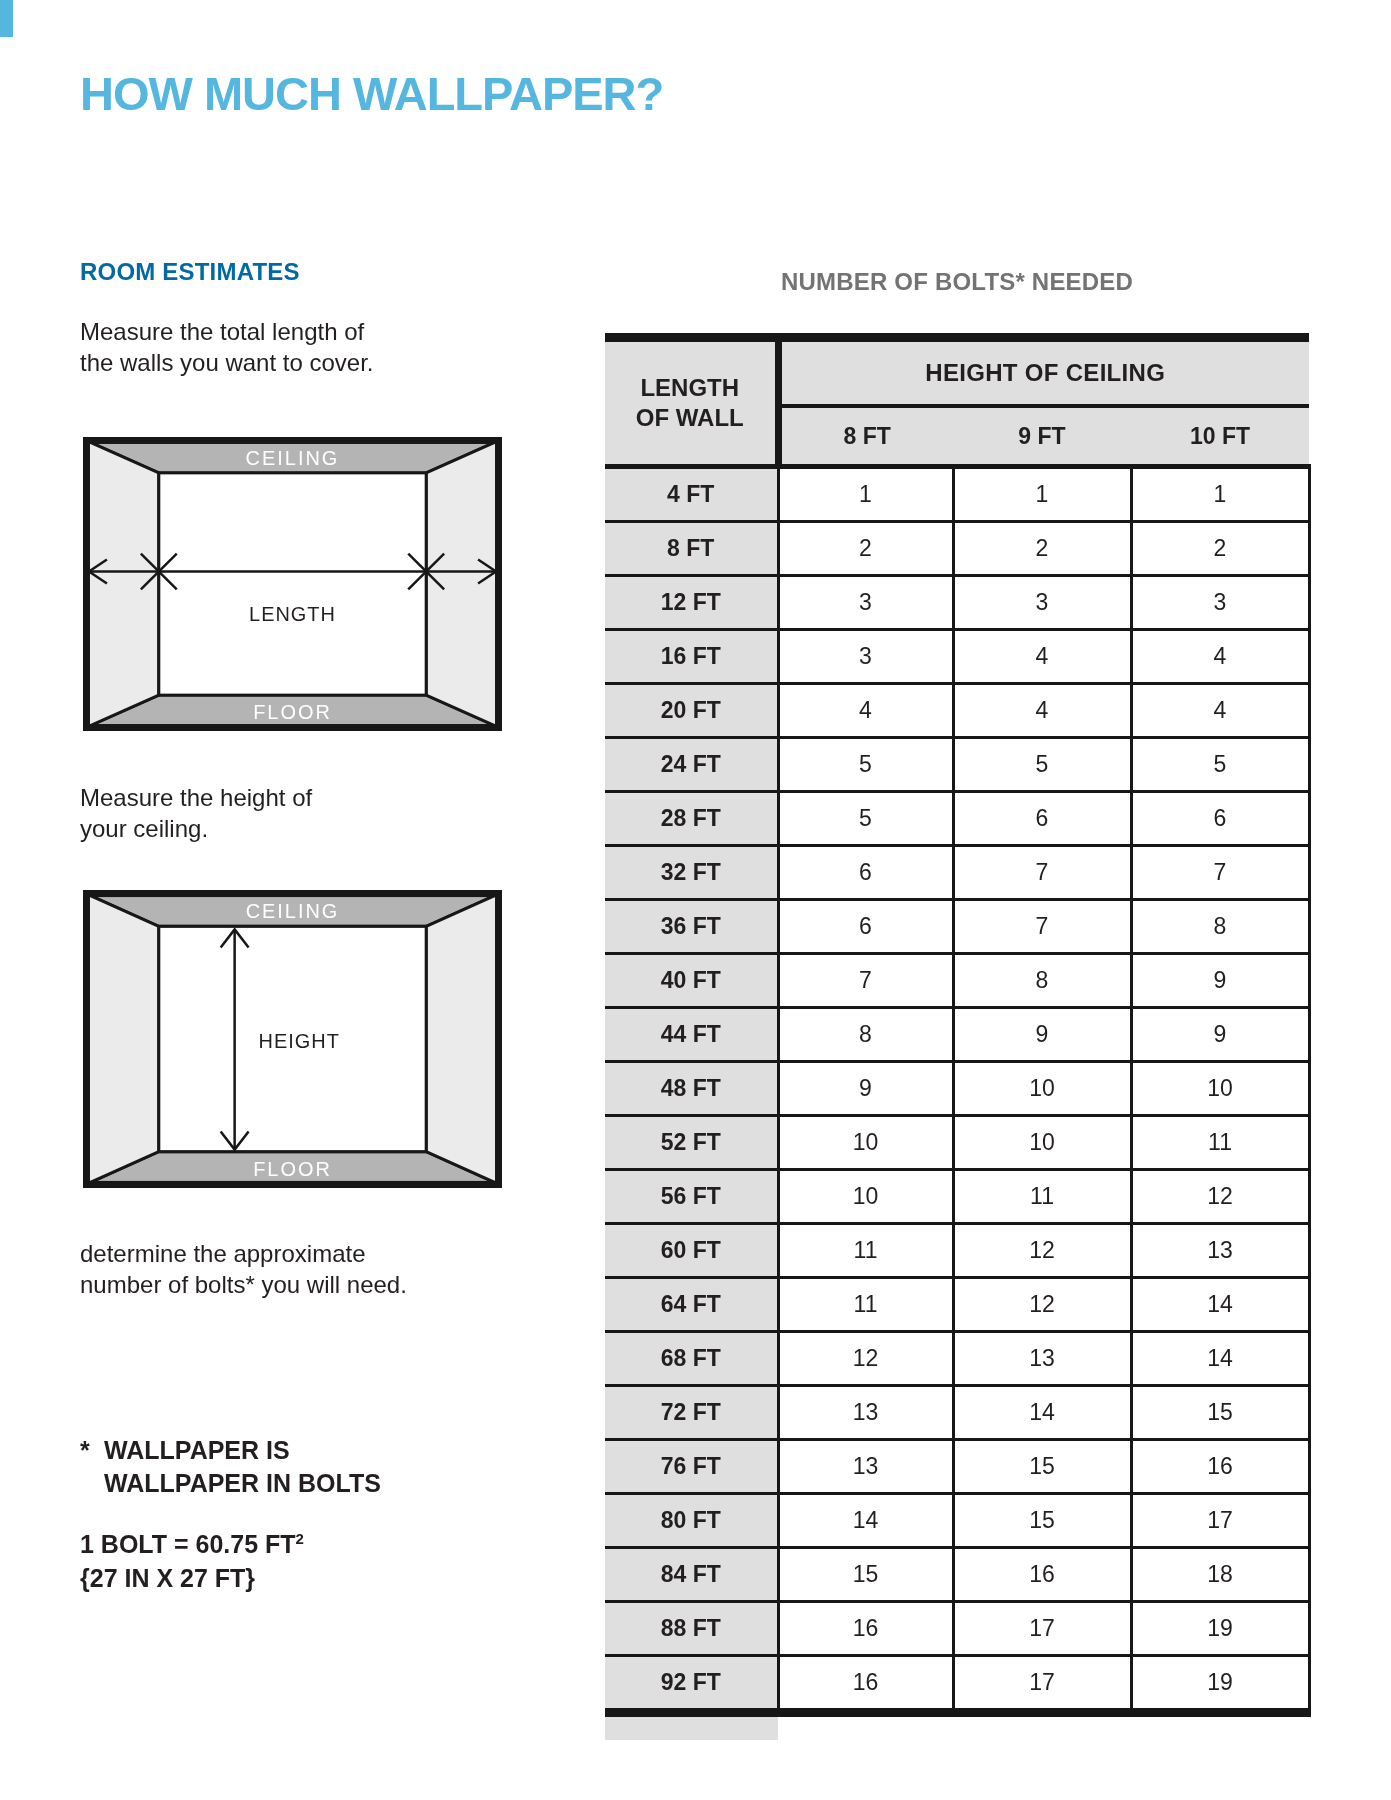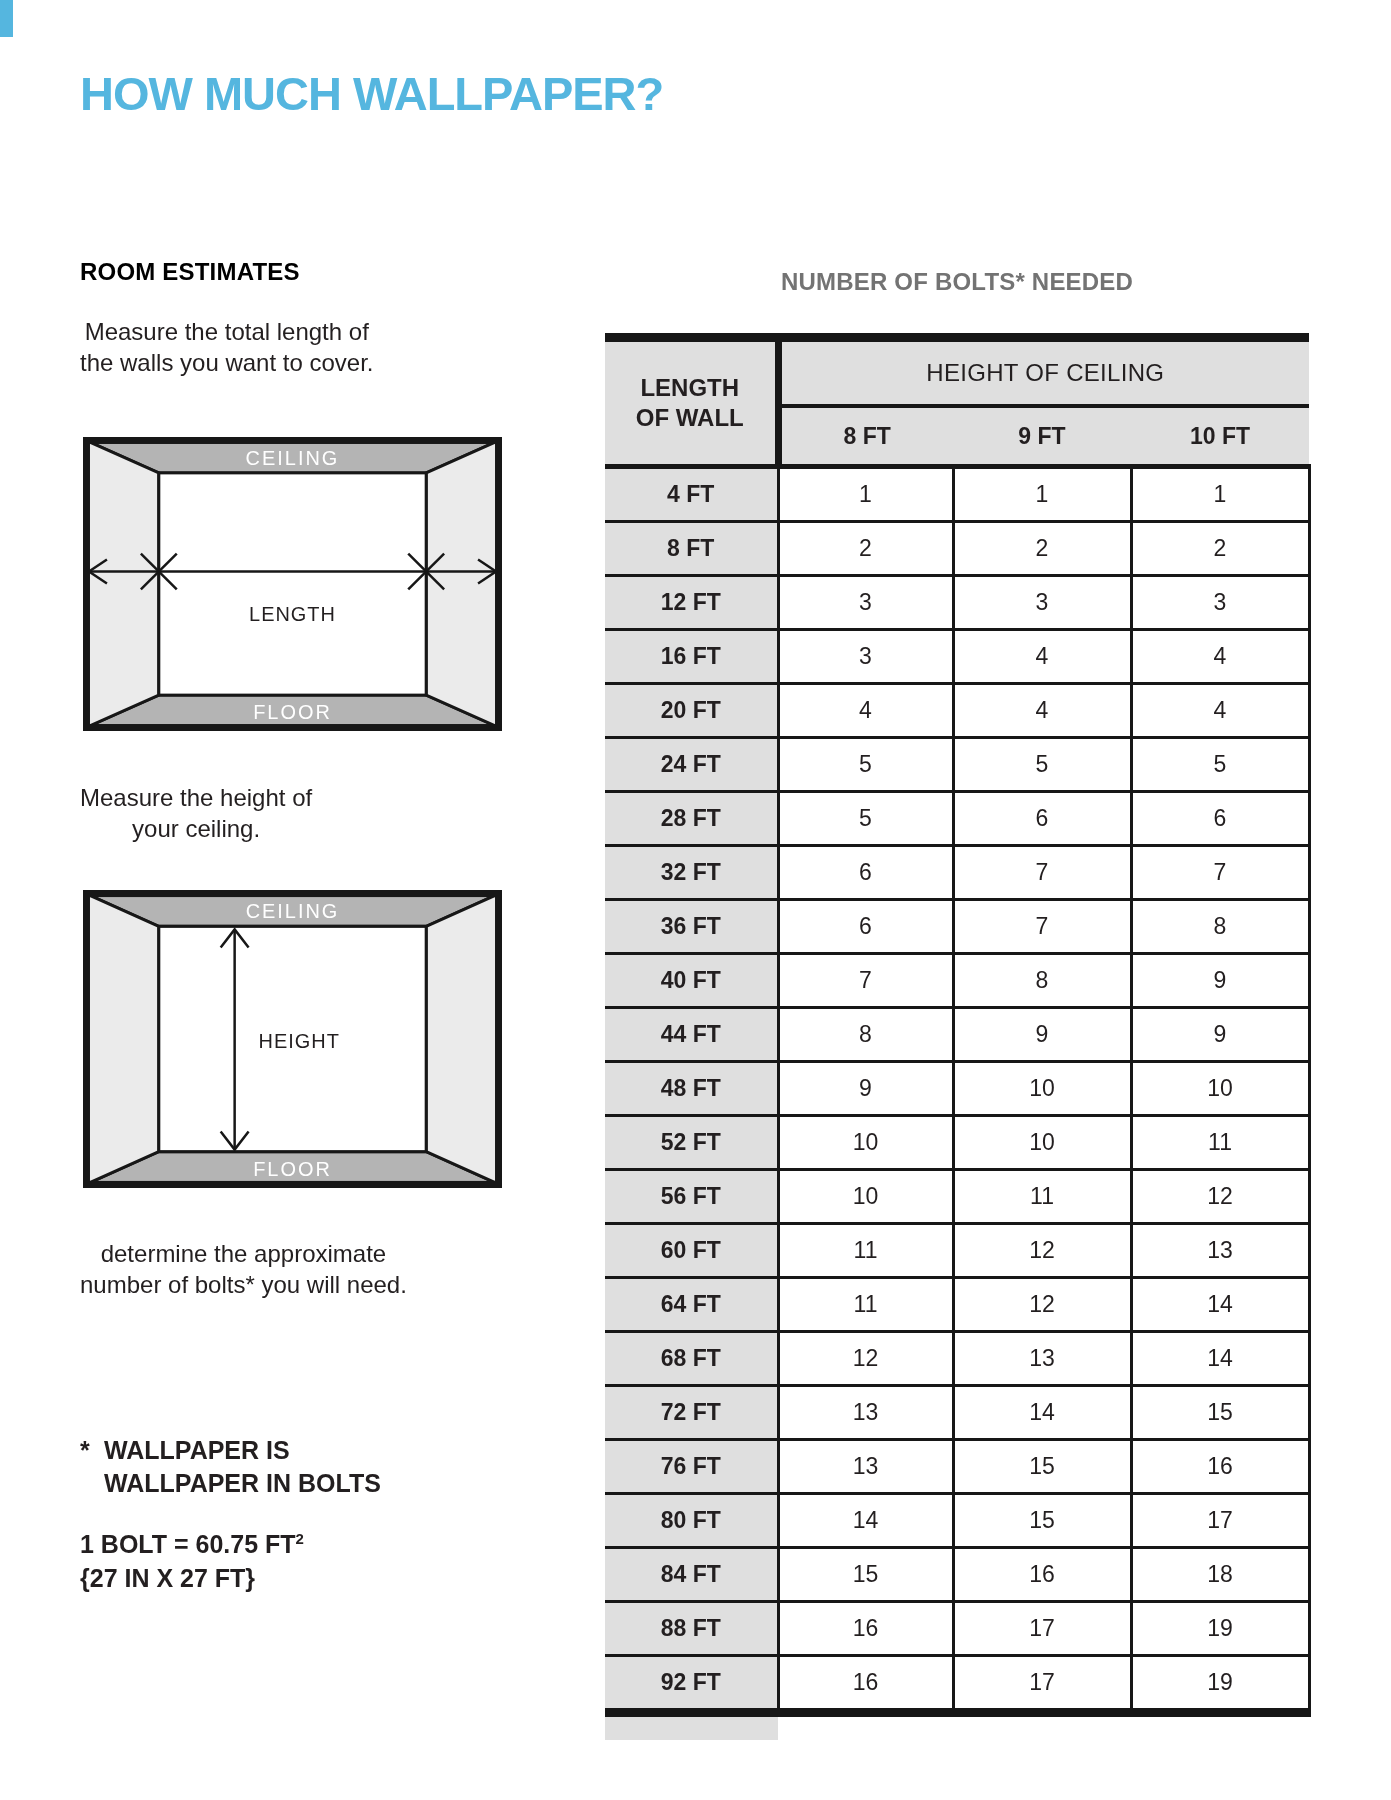--- a/index.html
+++ b/index.html
@@ -9,23 +9,23 @@
     color: #231f20;
   }
   #corner-accent { position: absolute; left: 0; top: 0; width: 13px; height: 37px; background: #55b6df; }
 
   #title {
     position: absolute; left: 80px; top: 66px; margin: 0;
     font-size: 47px; font-weight: bold; letter-spacing: -1px; color: #55b6df;
   }
   #room-estimates {
     position: absolute; left: 80px; top: 258px;
-    font-size: 24px; font-weight: bold; color: #000000; letter-spacing: 0.2px;
-  }
-  .para { position: absolute; left: 80px; font-size: 24px; line-height: 31px; text-align: center; }
+    font-size: 24px; font-weight: bold; color: #0369a1; letter-spacing: 0.2px;
+  }
+  .para { position: absolute; left: 80px; font-size: 24px; line-height: 31px; }
   #para1 { top: 316px; }
   #para2 { top: 782px; }
   #para3 { top: 1238px; }
 
   #diagram1 { position: absolute; left: 83px; top: 437px; }
   #diagram2 { position: absolute; left: 83px; top: 890px; }
   svg text { font-family: "Liberation Sans", "DejaVu Sans", sans-serif; }
 
   #footnote {
     position: absolute; left: 80px; top: 1434px;
@@ -48,21 +48,21 @@
   table.bolts col.c1 { width: 175px; }
   table.bolts col.c2 { width: 178px; }
   table.bolts col.c3 { width: 178px; }
   table.bolts th, table.bolts td { padding: 0; text-align: center; vertical-align: middle; }
   th.corner {
     background: #dfdfdf; border-right: 7px solid #171717; border-bottom: 5px solid #171717;
     font-size: 24px; font-weight: bold; line-height: 30px;
   }
   th.hoc {
     background: #dfdfdf; border-bottom: 4px solid #171717; height: 62px;
-    font-size: 24px; font-weight: normal; letter-spacing: 0.3px;
+    font-size: 24px; font-weight: bold; letter-spacing: 0.3px;
   }
   th.colh { background: #dfdfdf; border-bottom: 5px solid #171717; height: 56px; font-size: 23px; font-weight: bold; }
   td.rowlabel {
     background: #dfdfdf; border-top: 3px solid #171717; border-bottom: 3px solid #171717;
     border-right: 2px solid #f97316; font-size: 23px; font-weight: bold; height: 51px;
   }
   td.val { border: 3px solid #171717; font-size: 23px; font-weight: normal; background: #ffffff; }
   #table-stub { width: 173px; height: 23px; background: #dfdfdf; }
 </style>
 </head>

